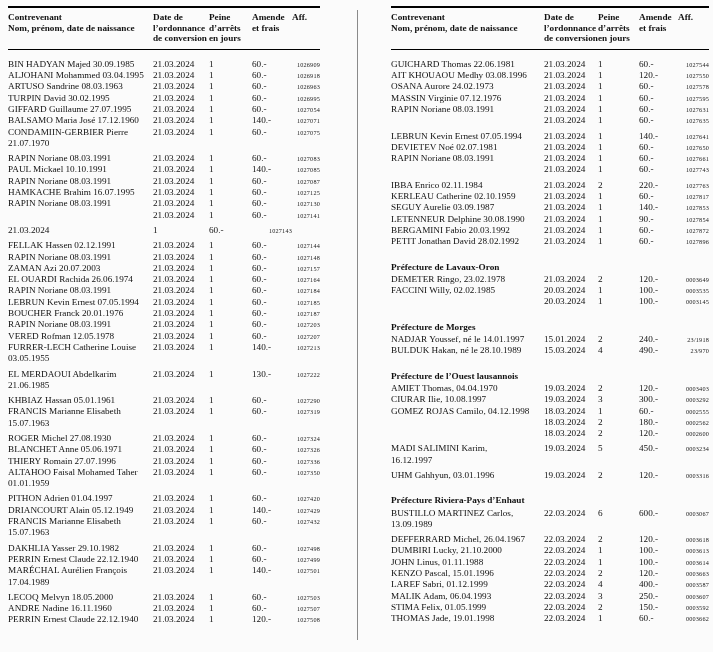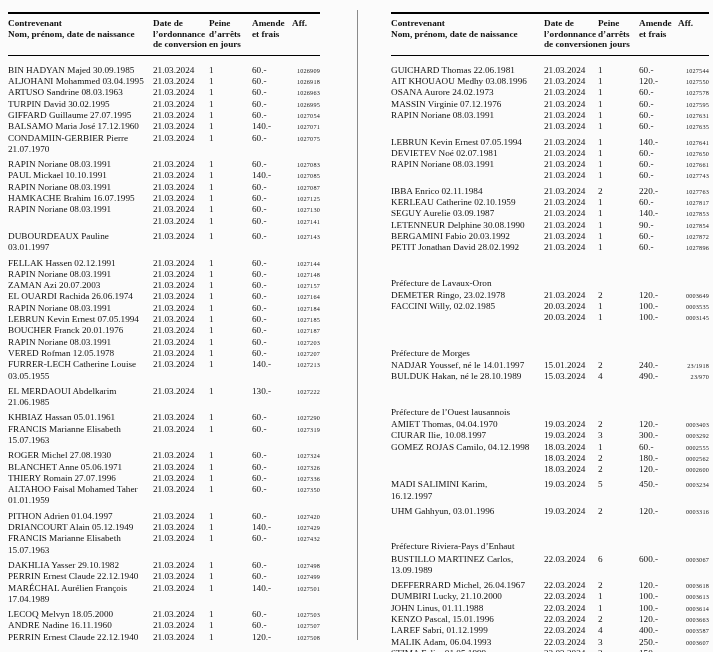--- a/index.html
+++ b/index.html
@@ -3,40 +3,40 @@
 <meta charset="utf-8">
 <style>
   html,body{margin:0;padding:0;}
   body{
     width:713px;height:652px;position:relative;
     background:#fbfbfb;
     font-family:"Liberation Serif","DejaVu Serif",serif;
     color:#111;overflow:hidden;
   }
   .page{position:absolute;inset:0;}
-  .col{position:absolute;top:12px;}
+  .col{position:absolute;top:6px;}
   .col-left{left:8px;width:312px;}
   .col-right{left:391px;width:318px;}
   .divider{position:absolute;left:357px;top:10px;width:1px;height:630px;background:#8a8a8a;}
   .thead{
     border-top:2px solid #000;border-bottom:1.5px solid #000;
     padding:4px 0 5px 0;display:grid;font-weight:bold;
     font-size:9.2px;line-height:10.6px;
   }
   .col-left .thead, .col-left .row{grid-template-columns:145px 56px 43px 40px 28px;}
   .col-right .thead, .col-right .row{grid-template-columns:153px 54px 41px 39px 31px;}
   .thead .hcell{white-space:nowrap;overflow:visible;}
   .rows{padding-top:9px;}
   .row{display:grid;font-size:9.2px;line-height:11.3px;}
   .row.tall{margin-bottom:4px;}
   .cell-name{white-space:pre-line;padding-right:3px;}
   .subline{display:block;}
   .cell-aff{text-align:right;}
   .cell-aff .subline{font-size:6.2px;line-height:11.3px;color:#222;letter-spacing:.2px;}
-  .section-title{font-weight:normal;font-size:9.2px;line-height:11.3px;margin-top:24px;margin-bottom:1px;}
+  .section-title{font-weight:bold;font-size:9.2px;line-height:11.3px;margin-top:14px;margin-bottom:1px;}
 </style>
 </head>
 <body>
 
 <div class="page">
 
   <div class="col col-left">
     <div class="thead">
       <div class="hcell">
         <div>Contrevenant</div>
@@ -240,22 +240,20 @@
           <div class="cell-fine">
             <div class="subline">60.-</div>
             <div class="subline">60.-</div>
           </div>
           <div class="cell-aff">
             <div class="subline">1027130</div>
             <div class="subline">1027141</div>
           </div>
         </div>
         <div class="row tall">
-          <div class="cell-name">DUBOURDEAUX Pauline
-03.01.1997</div>
           <div class="cell-date">
             <div class="subline">21.03.2024</div>
           </div>
           <div class="cell-days">
             <div class="subline">1</div>
           </div>
           <div class="cell-fine">
             <div class="subline">60.-</div>
           </div>
           <div class="cell-aff">

